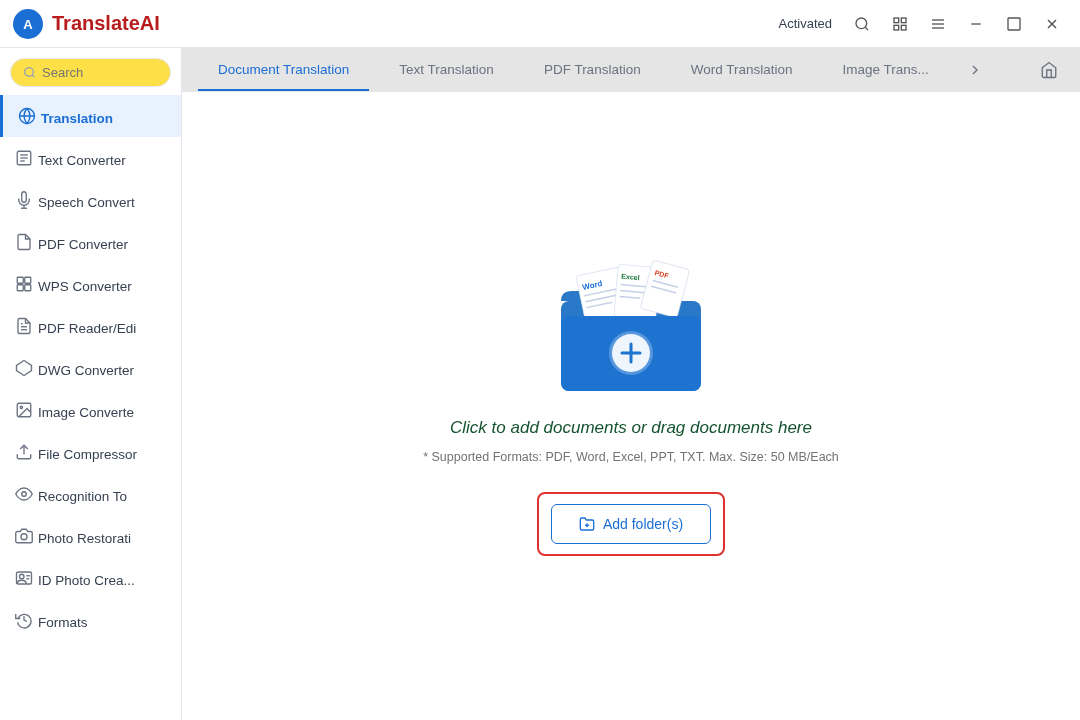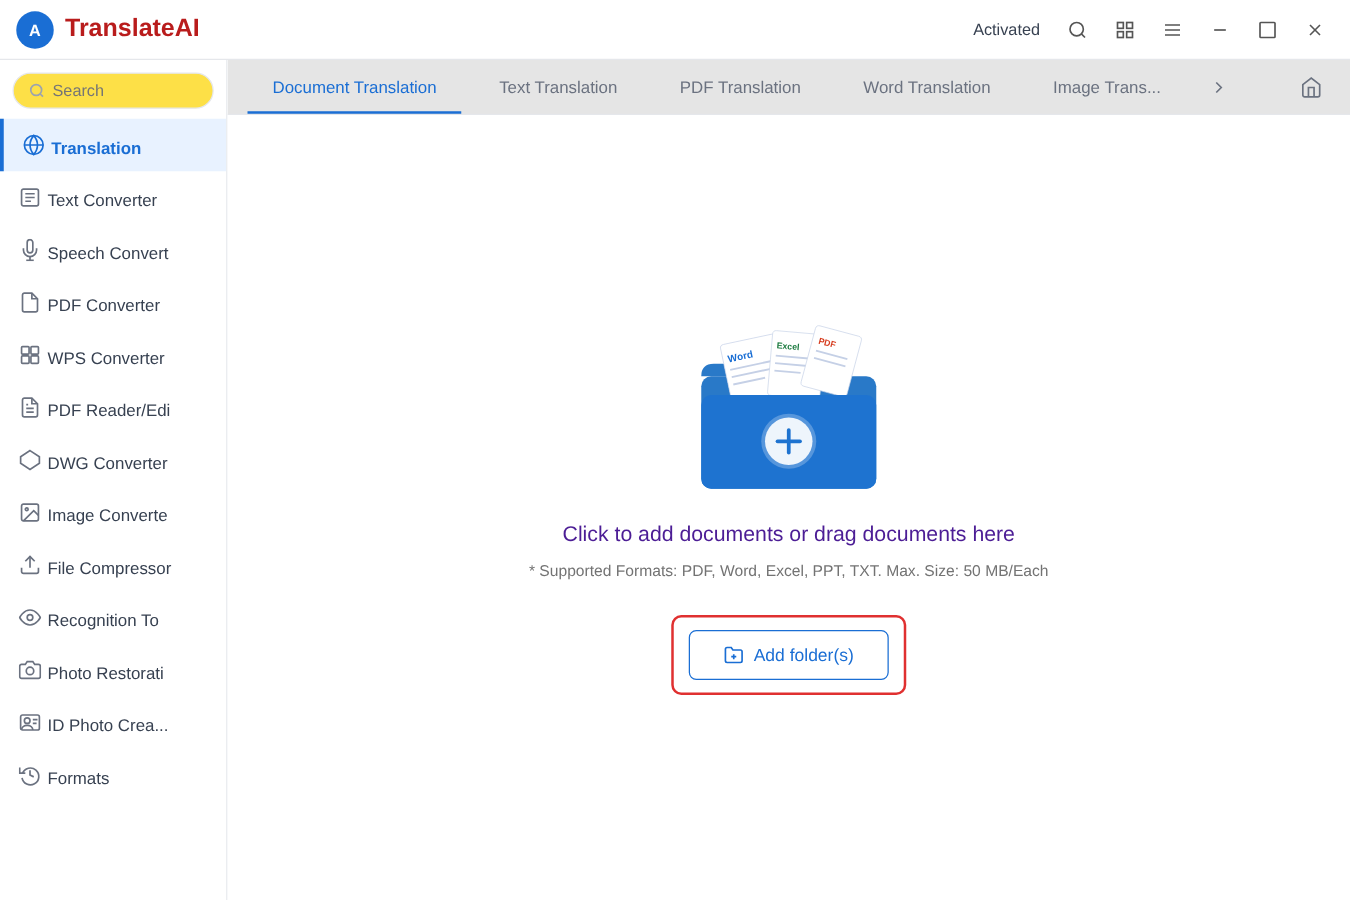--- a/index.html
+++ b/index.html
@@ -190,22 +190,23 @@
       flex-direction: column;
       align-items: center;
       justify-content: center;
       padding: 40px;
       gap: 12px;
     }
 
     
     .action-text {
       font-size: 17px;
-      color: #4c1d95;
+      color: #14532d;
       font-weight: 400;
+      font-style: italic;
     }
     .supported-text {
       font-size: 12.5px;
       color: #737373;
     }
     .buttons-row {
       display: flex;
       gap: 16px;
       margin-top: 16px;
       border: 2px solid #e03030;

